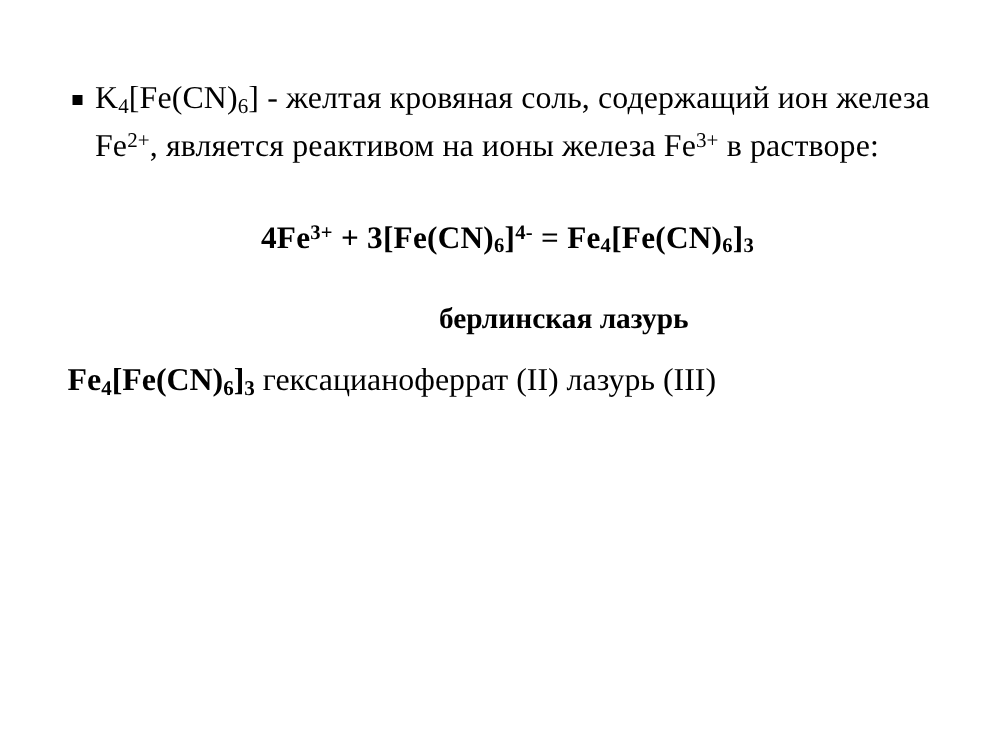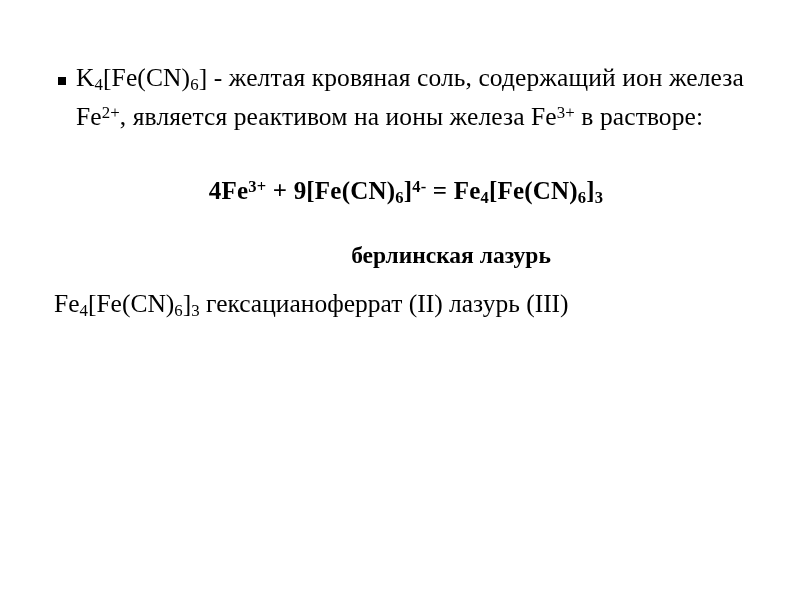--- a/index.html
+++ b/index.html
@@ -67,21 +67,21 @@
     padding-left: 90px;
   }
 
   .final-line {
     font-size: 25.5px;
     line-height: 39px;
     margin-top: 12px;
     margin-left: 2px;
   }
   .final-line .bold {
-    font-weight: normal;
+    font-weight: bold;
     margin-top: 15px;
   }
   .final-line2 {
     font-size: 25.5px;
     line-height: 39px;
     margin-left: 2px;
   }
 
   sub {
     font-size: 0.66em;
@@ -101,21 +101,21 @@
 <div class="slide">
 
   <div class="bullet-block">
     <div class="bullet-marker"><span></span></div>
     <div class="bullet-text">
       <span class="nowrap"><span>K</span><sub>4</sub><span>[Fe(CN)</span><sub>6</sub><span>]</span></span><span> - желтая кровяная соль, содержащий ион железа Fe</span><sup>2+</sup><span>, является реактивом на ионы железа Fe</span><sup>3+</sup><span> в растворе:</span>
     </div>
   </div>
 
   <div class="eq-center">
-    <span class="nowrap"><span>4Fe</span><sup>3+</sup></span><span> + </span><span class="nowrap"><span>9[Fe(CN)</span><sub>6</sub><span>]</span><sup>4-</sup></span><span> = </span><span class="nowrap"><span>Fe</span><sub>4</sub><span>[Fe(CN)</span><sub>6</sub><span>]</span><sub>3</sub></span>
+    <span class="nowrap"><span>4Fe</span><sup>3+</sup></span><span> + </span><span class="nowrap"><span>3[Fe(CN)</span><sub>6</sub><span>]</span><sup>4-</sup></span><span> = </span><span class="nowrap"><span>Fe</span><sub>4</sub><span>[Fe(CN)</span><sub>6</sub><span>]</span><sub>3</sub></span>
   </div>
 
   <div class="eq-caption">берлинская лазурь</div>
 
   <div class="final-line">
     <span class="bold nowrap"><span>Fe</span><sub>4</sub><span>[Fe(CN)</span><sub>6</sub><span>]</span><sub>3</sub></span><span>  гексацианоферрат (II) лазурь (III)</span>
   </div>
 
 
 </div>

